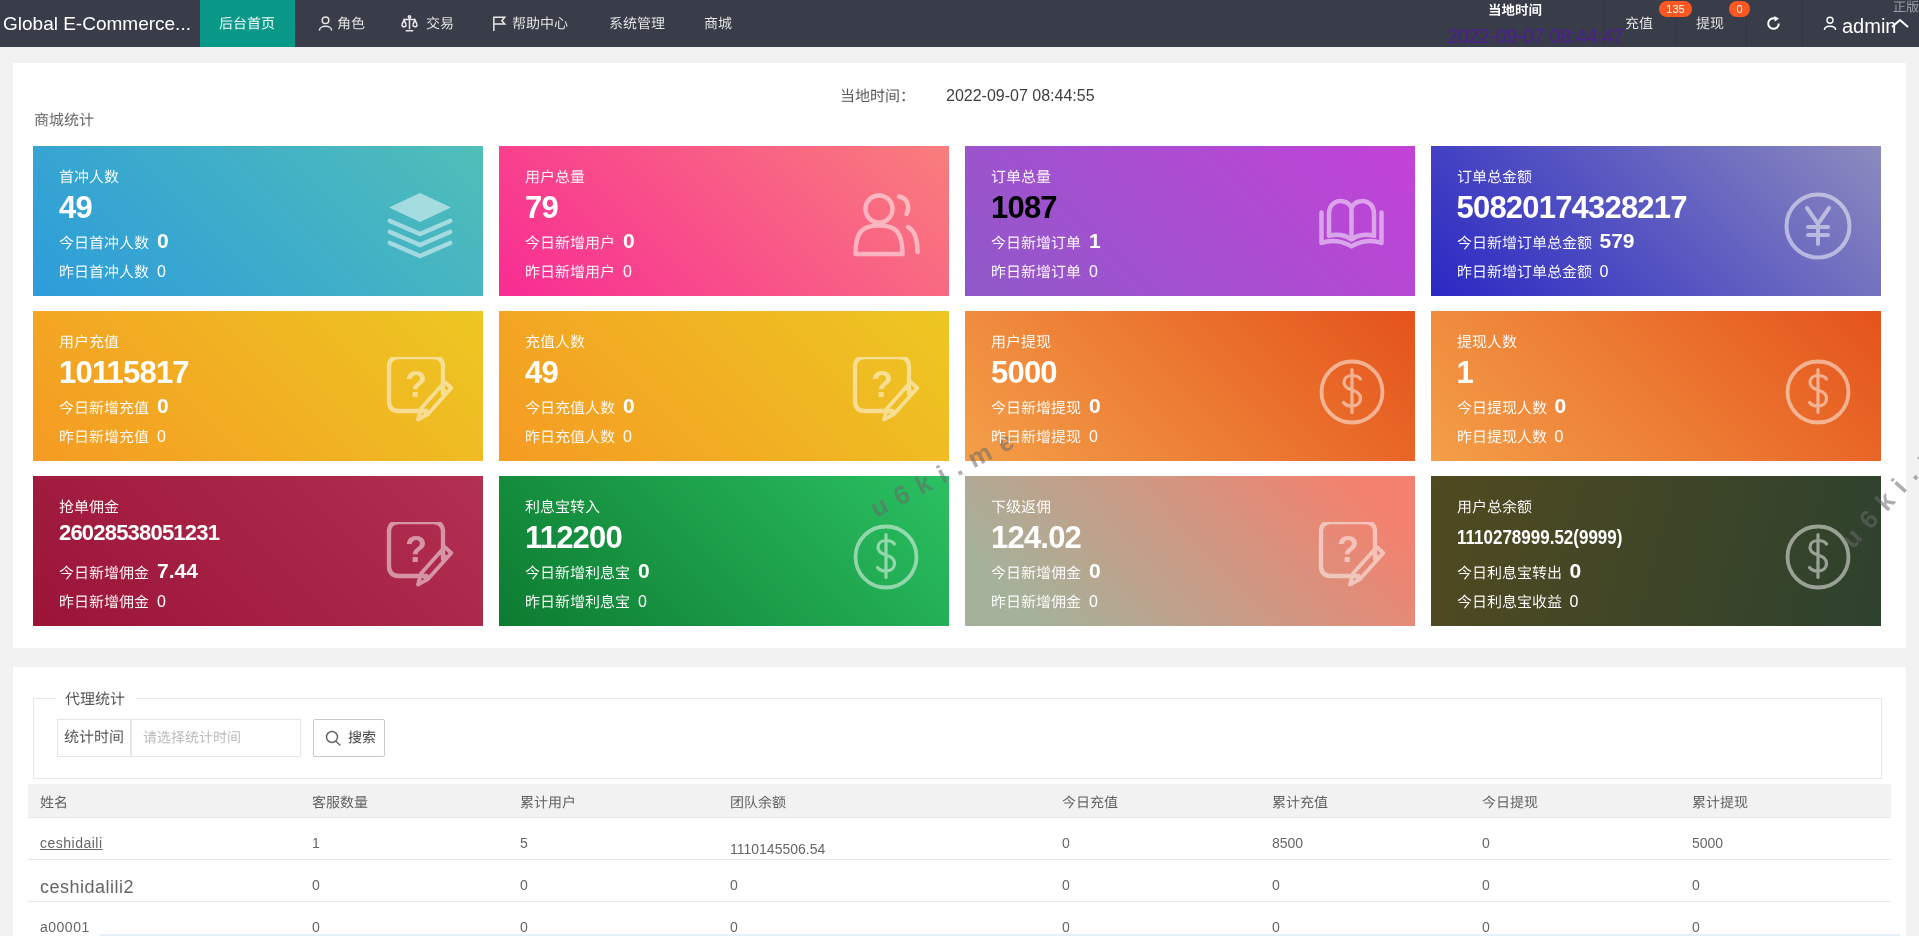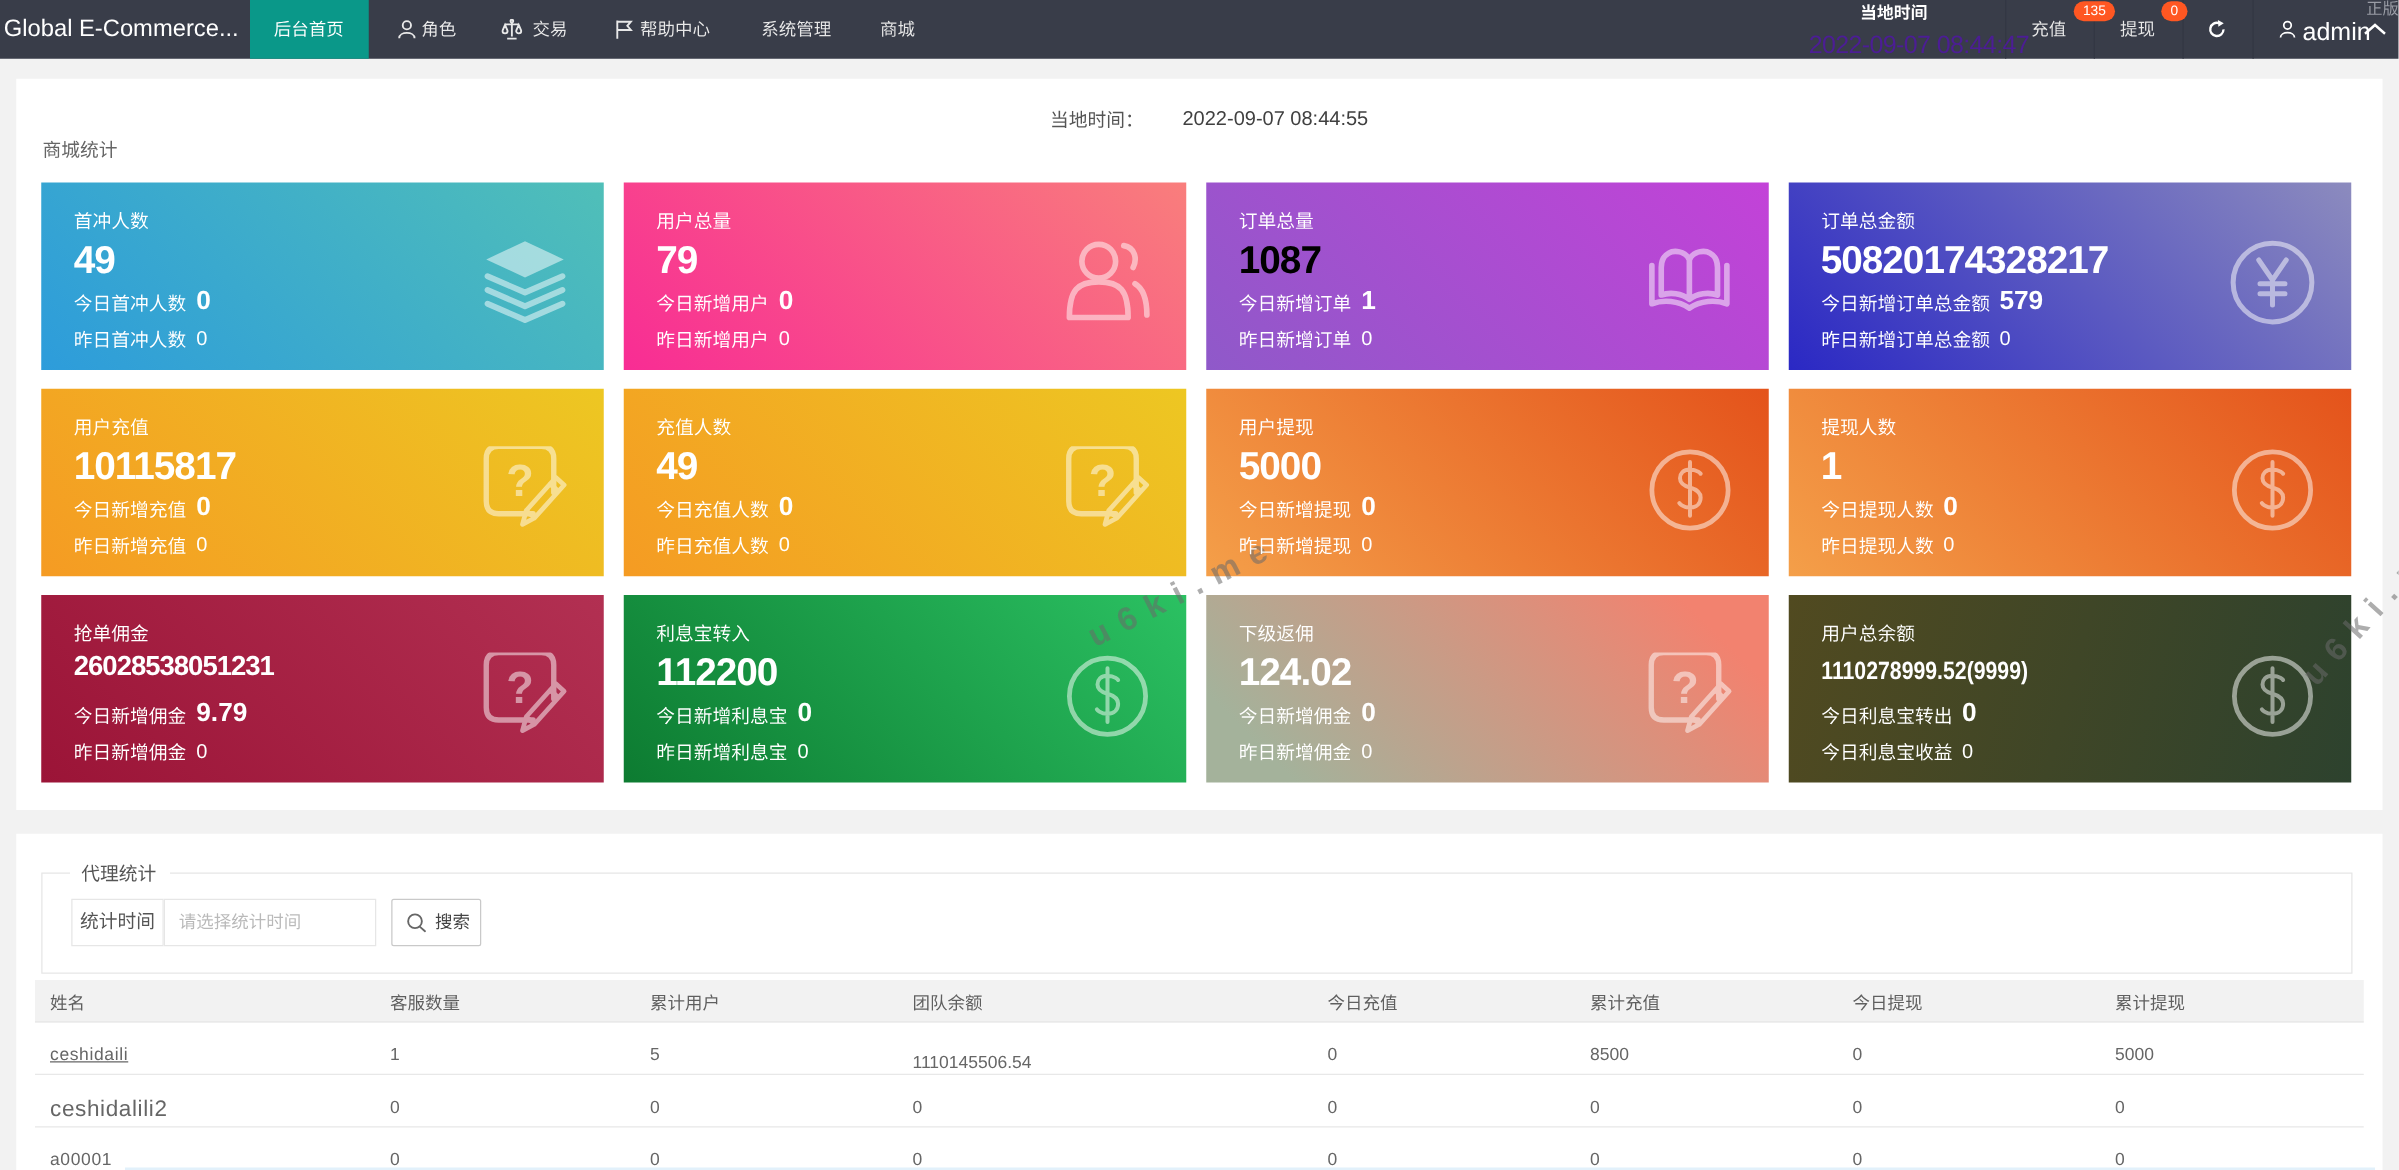--- a/index.html
+++ b/index.html
@@ -779,21 +779,21 @@
 <div class="lt" style="left:525px;top:356.8px;font-size:31px;color:#fff;font-weight:700;letter-spacing:-0.8px;">49</div>
 <div class="lt" style="left:623px;top:395.2px;font-size:21px;color:#fff;font-weight:700;">0</div>
 <div class="lt" style="left:623px;top:429px;font-size:16px;color:#fff;">0</div>
 <div class="lt" style="left:991px;top:356.8px;font-size:31px;color:#fff;font-weight:700;letter-spacing:-0.8px;">5000</div>
 <div class="lt" style="left:1089px;top:395.2px;font-size:21px;color:#fff;font-weight:700;">0</div>
 <div class="lt" style="left:1089px;top:429px;font-size:16px;color:#fff;">0</div>
 <div class="lt" style="left:1456.5px;top:356.8px;font-size:31px;color:#fff;font-weight:700;letter-spacing:-0.8px;">1</div>
 <div class="lt" style="left:1554.5px;top:395.2px;font-size:21px;color:#fff;font-weight:700;">0</div>
 <div class="lt" style="left:1554.5px;top:429px;font-size:16px;color:#fff;">0</div>
 <div class="lt" style="left:59px;top:521.8px;font-size:22px;color:#fff;font-weight:700;letter-spacing:-0.8px;">26028538051231</div>
-<div class="lt" style="left:157px;top:560.2px;font-size:21px;color:#fff;font-weight:700;">9.79</div>
+<div class="lt" style="left:157px;top:560.2px;font-size:21px;color:#fff;font-weight:700;">7.44</div>
 <div class="lt" style="left:157px;top:594px;font-size:16px;color:#fff;">0</div>
 <div class="lt" style="left:525px;top:521.8px;font-size:31px;color:#fff;font-weight:700;letter-spacing:-0.8px;">112200</div>
 <div class="lt" style="left:638px;top:560.2px;font-size:21px;color:#fff;font-weight:700;">0</div>
 <div class="lt" style="left:638px;top:594px;font-size:16px;color:#fff;">0</div>
 <div class="lt" style="left:991px;top:521.8px;font-size:31px;color:#fff;font-weight:700;letter-spacing:-0.8px;">124.02</div>
 <div class="lt" style="left:1089px;top:560.2px;font-size:21px;color:#fff;font-weight:700;">0</div>
 <div class="lt" style="left:1089px;top:594px;font-size:16px;color:#fff;">0</div>
 <div class="lt" style="left:1456.5px;top:526.6px;font-size:20px;color:#fff;font-weight:700;transform:scaleX(0.85);transform-origin:0 0;">1110278999.52(9999)</div>
 <div class="lt" style="left:1569.5px;top:560.2px;font-size:21px;color:#fff;font-weight:700;">0</div>
 <div class="lt" style="left:1569.5px;top:594px;font-size:16px;color:#fff;">0</div>

